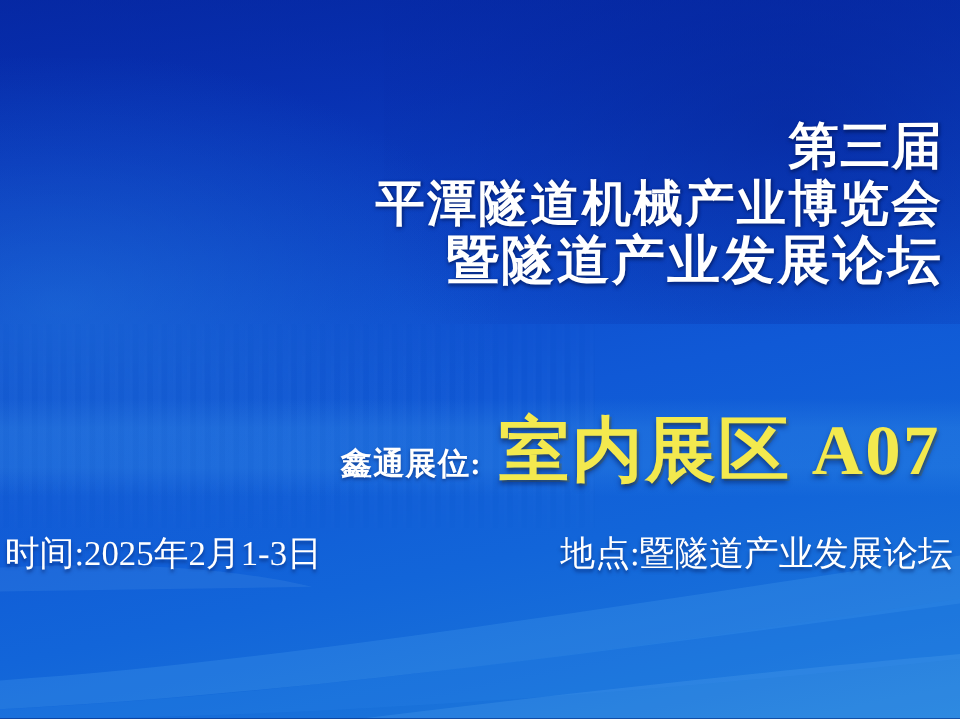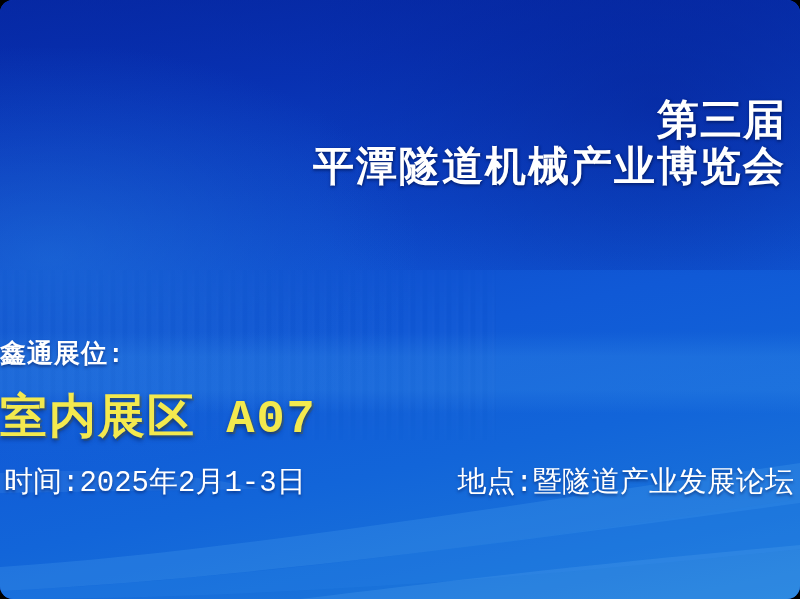--- a/index.html
+++ b/index.html
@@ -5,23 +5,22 @@
   html, body {
     margin: 0;
     padding: 0;
     background: #000;
   }
   #poster {
     position: relative;
     width: 800px;
     height: 599px;
     overflow: hidden;
-    font-family: Liberation Mono, monospace;
+    font-family: Liberation Serif, serif;
     background: #0b3ec0;
-    border-radius: 13px;
   }
 
   
   .bg-base {
     position: absolute;
     inset: 0;
     background: linear-gradient(168deg,
         #0830b4 0%,
         #0a3ac2 18%,
         #0e4ccd 38%,
@@ -133,51 +132,49 @@
 
   .booth-row {
     position: absolute;
     left: 0;
     right: 16px;
     top: 336px;
     display: flex;
     align-items: baseline;
     justify-content: flex-end;
     gap: 14px;
-    flex-direction: column;
   }
   .booth-label {
     color: #ffffff;
     font-size: 26px;
     font-weight: bold;
     letter-spacing: 1px;
     white-space: nowrap;
     text-shadow: 0 2px 3px rgba(0,20,80,0.5);
   }
   .booth-value {
     color: #f3e94e;
-    font-size: 47px;
+    font-size: 59px;
     font-weight: bold;
     letter-spacing: 2px;
     white-space: nowrap;
     text-shadow:
        0 3px 4px rgba(0,25,90,0.55),
        2px 2px 0 rgba(120,110,20,0.35);
   }
 
   .footer-row {
     position: absolute;
     left: 4px;
     right: 6px;
     top: 442px;
     display: flex;
     align-items: baseline;
     justify-content: space-between;
     gap: 10px;
-    margin-top: 20px;
   }
   .footer-text {
     color: #ffffff;
     font-size: 29px;
     font-weight: normal;
     letter-spacing: 0px;
     white-space: nowrap;
     text-shadow: 0 2px 3px rgba(0,20,80,0.5);
   }
 </style>
@@ -200,20 +197,21 @@
       <path d="M300,140 C460,120 640,100 800,86 L800,140 Z" fill="rgba(120,195,250,0.16)"></path>
       <path d="M0,14 C120,8 200,16 260,30 L0,34 Z" fill="rgba(150,205,250,0.10)"></path>
     </svg>
   </div>
 
   <div class="content">
 
     <div class="title-block">
       <div class="t-line l1">第三届</div>
       <div class="t-line l2">平潭隧道机械产业博览会</div>
+      <div class="t-line l3">暨隧道产业发展论坛</div>
     </div>
 
     <div class="booth-row">
       <span class="booth-label">鑫通展位:</span>
       <span class="booth-value">室内展区 A07</span>
     </div>
 
     <div class="footer-row">
       <span class="footer-text">时间:2025年2月1-3日</span>
       <span class="footer-text">地点:暨隧道产业发展论坛</span>

